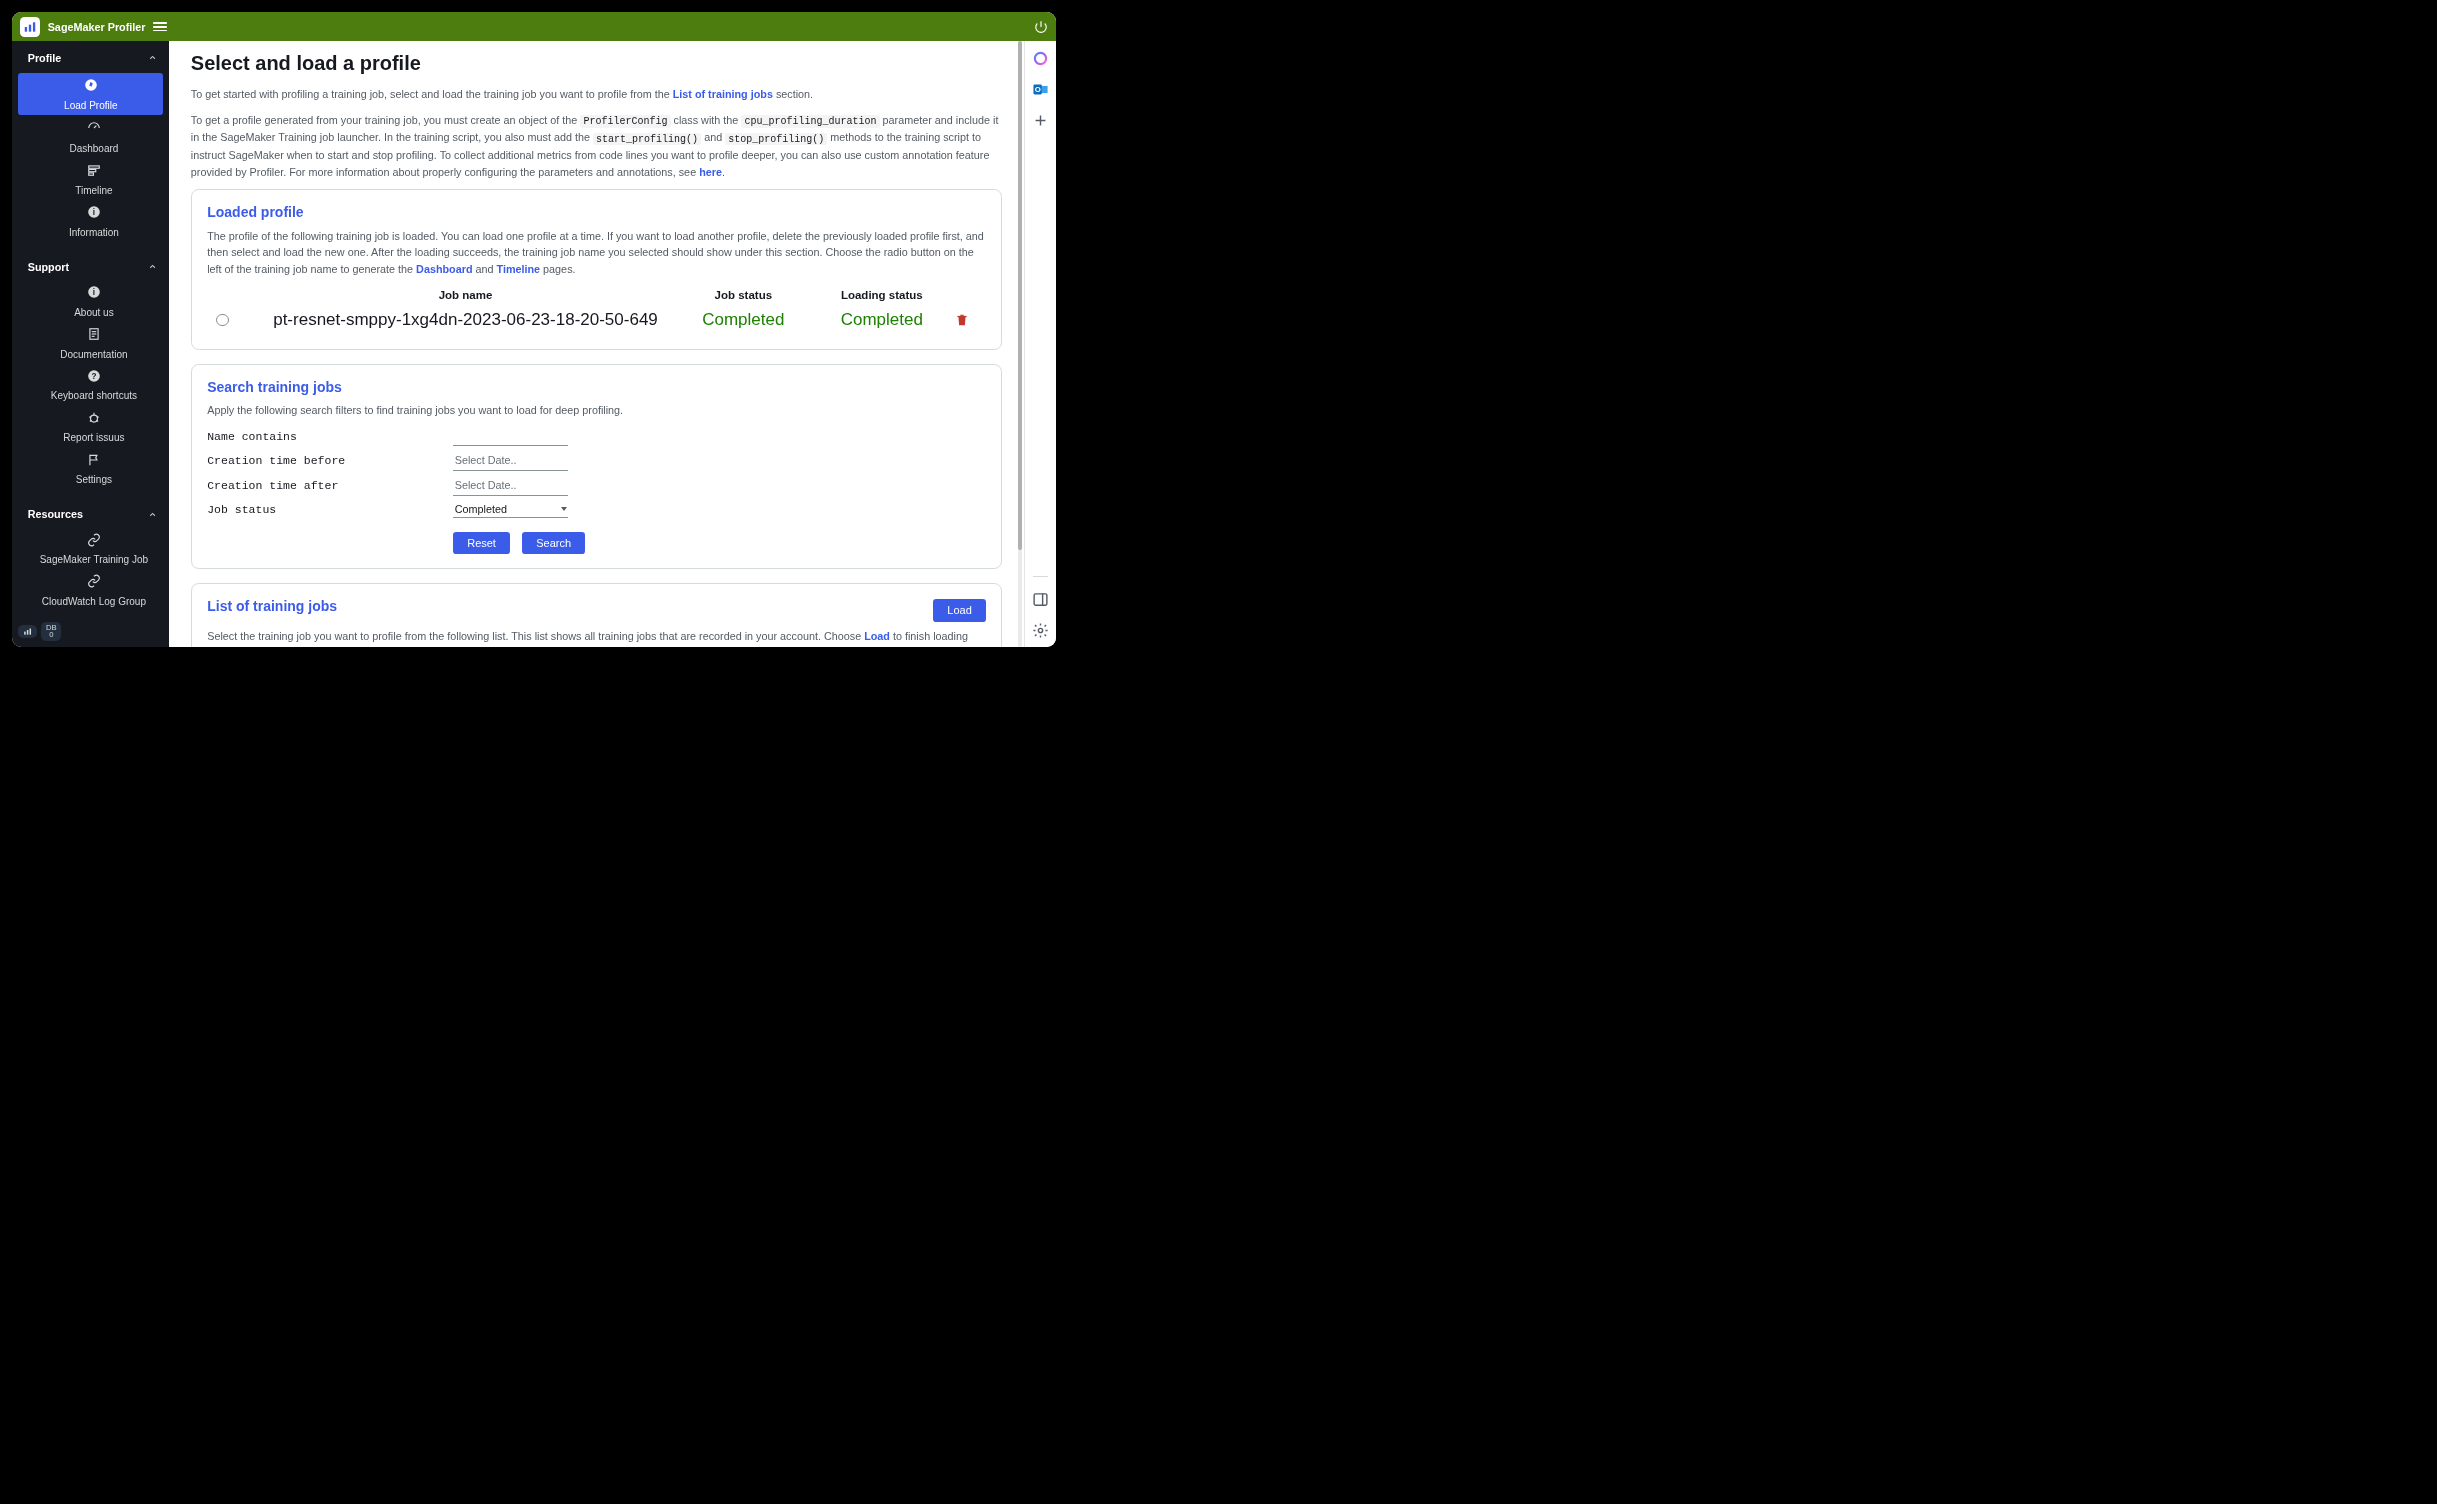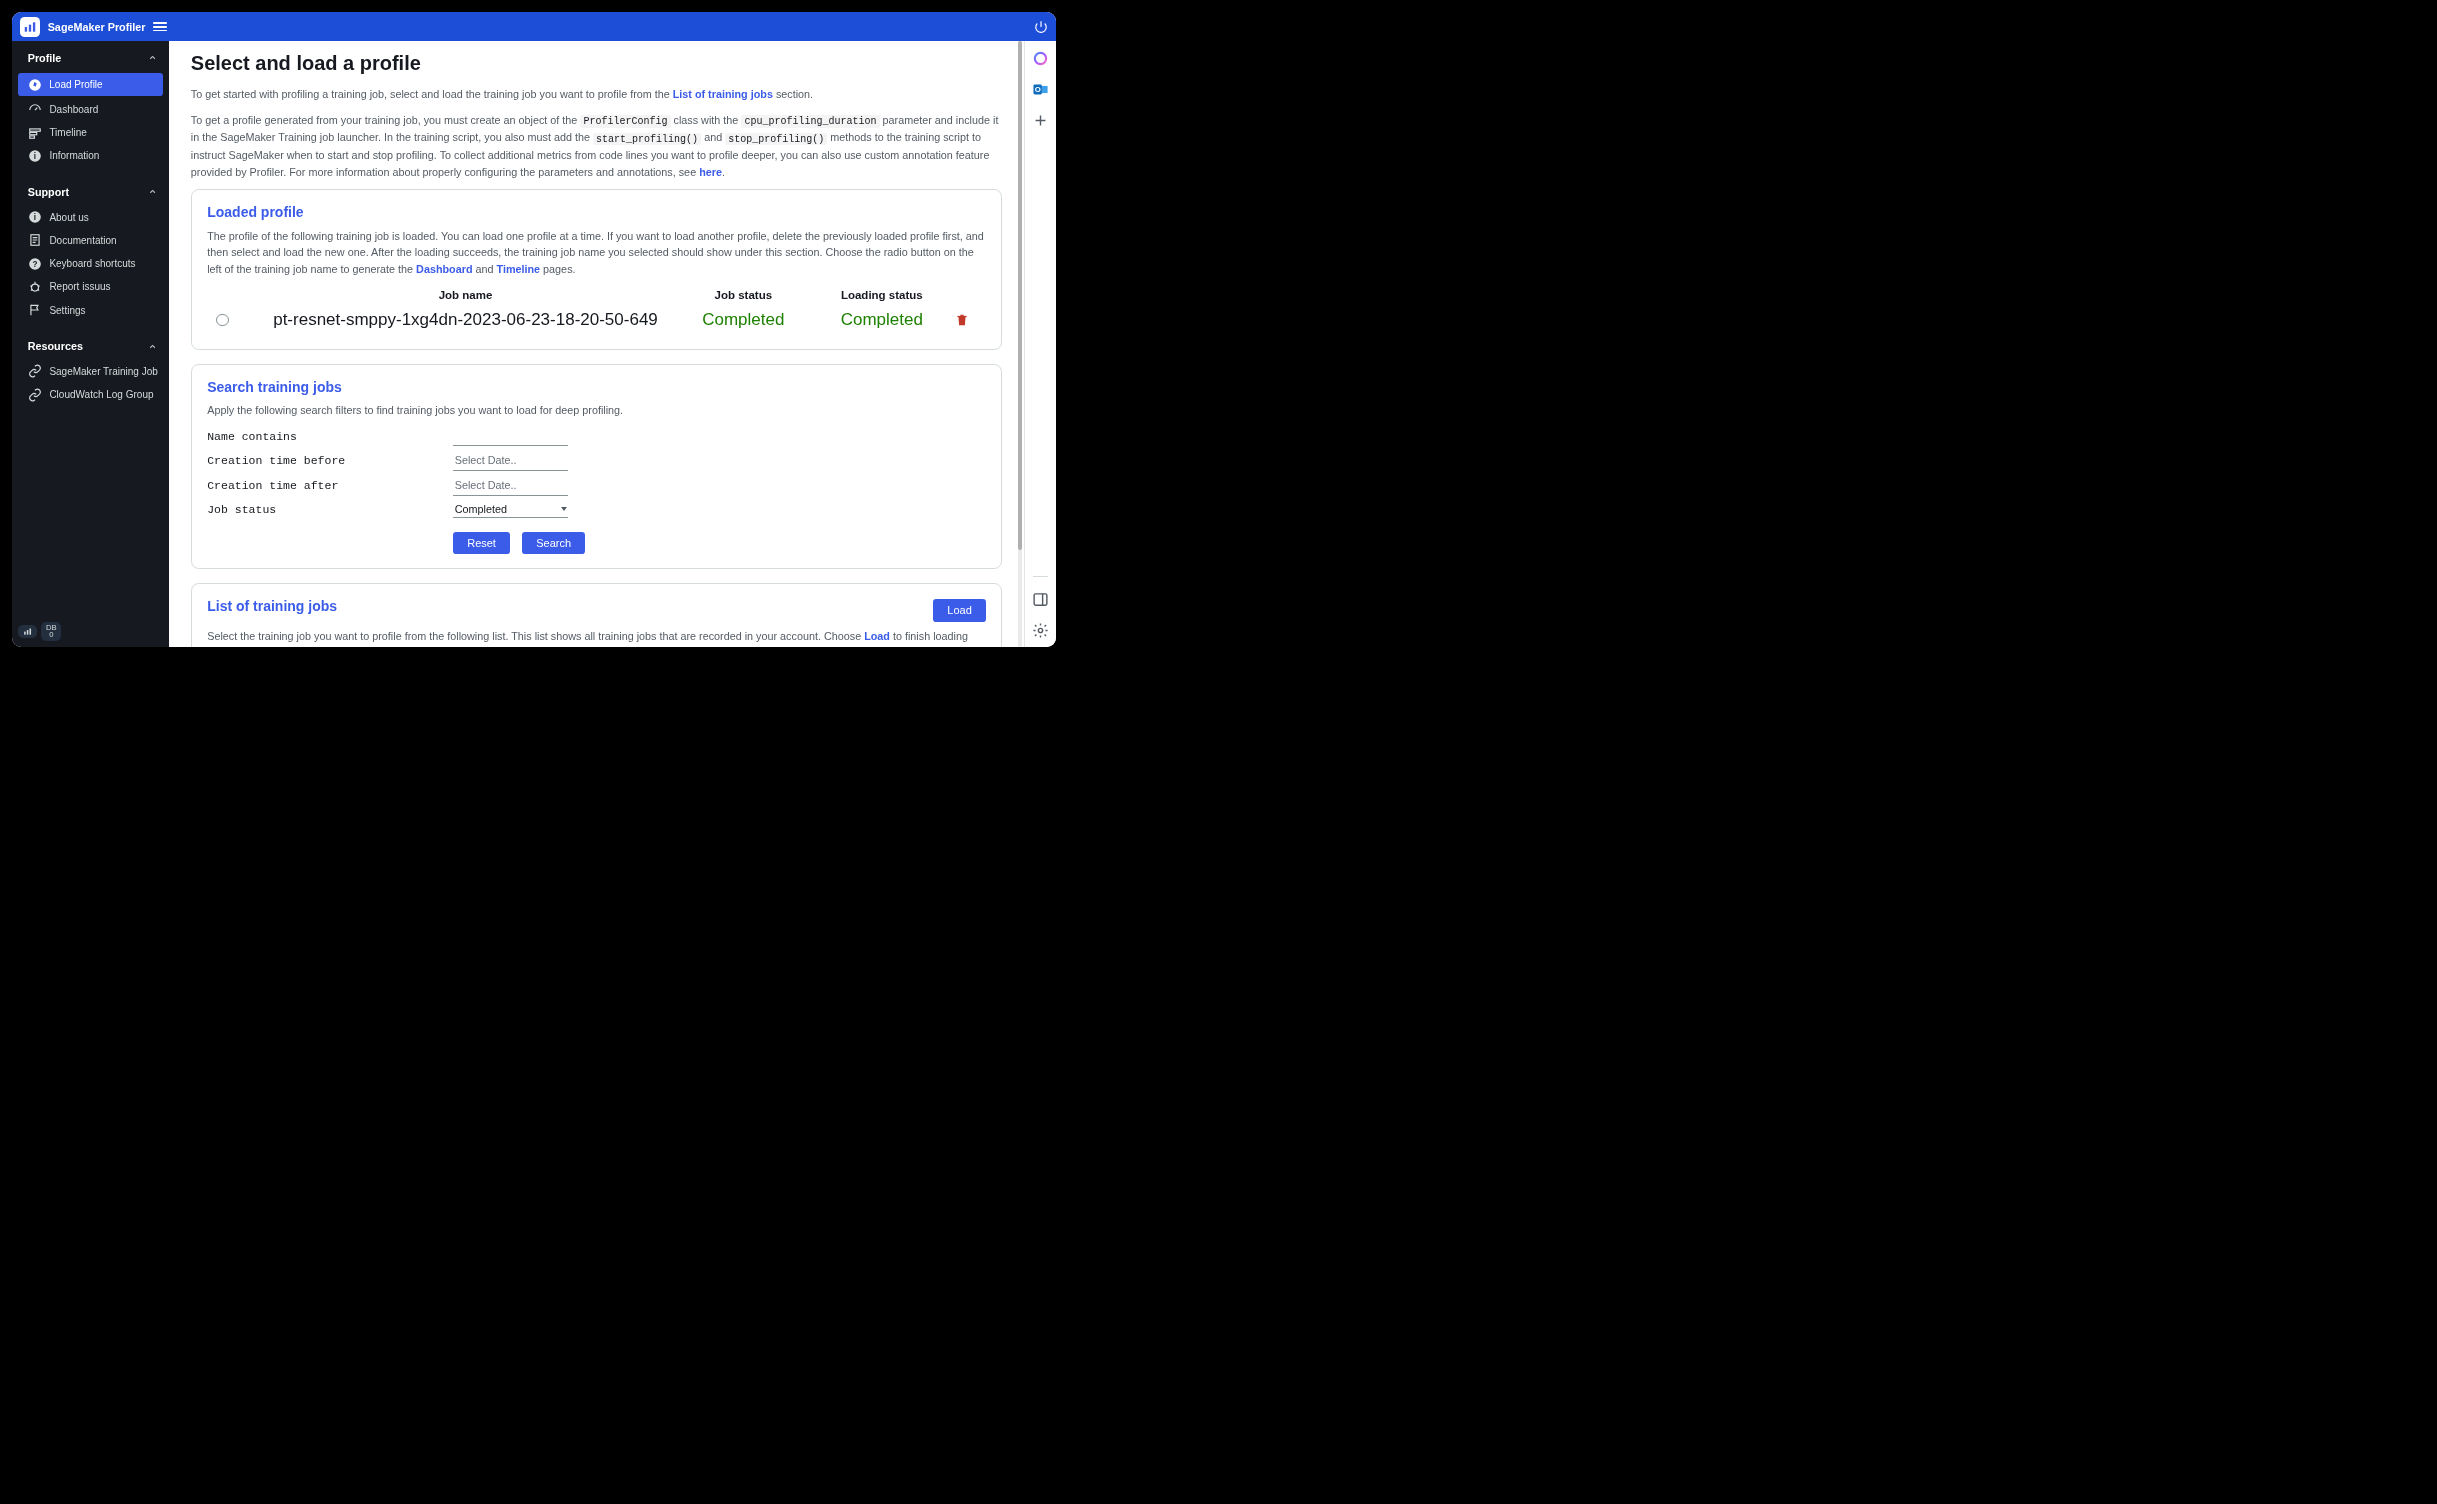--- a/index.html
+++ b/index.html
@@ -1,30 +1,30 @@
 <!DOCTYPE html>
 <html style="font-size:12.3px"><head>
 <meta charset="utf-8">
 <style>
 * { margin: 0; padding: 0; box-sizing: border-box; font-family: "Amazon Ember", "Helvetica Neue", Arial, sans-serif; }
 body { background: #000; width: 1068px; height: 659px; overflow: hidden; position: relative; }
 .window { position: absolute; left: 12.3px; top: 12.3px; right: 12.3px; bottom: 12.3px; background: #fff; border-radius: 9.2px; overflow: hidden; display: flex; flex-direction: column; }
-.topbar { height: 29px; background: #1d4ed8; display: flex; align-items: center; color: #fff; padding: 0 7.7px; gap: 7.7px; flex-shrink: 0; }
+.topbar { height: 29px; background: #4d7c0f; display: flex; align-items: center; color: #fff; padding: 0 7.7px; gap: 7.7px; flex-shrink: 0; }
 .logo { width: 20px; height: 20px; background: #fff; border-radius: 4.6px; display: flex; align-items: center; justify-content: center; }
 .logo svg { width: 14px; height: 14px; }
 .app-title { font-size: 10.8px; font-weight: 600; }
 .menu-icon { width: 14px; height: 14px; display: flex; flex-direction: column; justify-content: space-around; cursor: pointer; padding: 1.5px 0; }
 .menu-icon span { height: 1.5px; background: #fff; border-radius: 0.8px; }
 .topbar-spacer { flex: 1; }
 .power-icon { width: 14px; height: 14px; cursor: pointer; }
 .body { flex: 1; display: flex; overflow: hidden; }
 .sidebar { width: 157px; background: #16191f; color: #fff; display: flex; flex-direction: column; padding-top: 3.1px; flex-shrink: 0; position: relative; }
 .group-header { display: flex; align-items: center; justify-content: space-between; padding: 7.7px 12.3px 7.7px 15.4px; font-size: 10.8px; font-weight: 600; cursor: pointer; }
 .group-header .chev { width: 9.2px; height: 9.2px; opacity: .7; }
-.nav-item { display: flex; align-items: center; gap: 7.7px; padding: 4.6px 9.2px 4.6px 15.4px; font-size: 10px; cursor: pointer; color: #d5dbdb; }
+.nav-item { display: flex; align-items: center; gap: 7.7px; padding: 4.6px 9.2px 4.6px 15.4px; font-size: 10px; cursor: pointer; color: #d5dbdb; flex-direction: column; }
 .nav-item.active { background: #3b5ce9; color: #fff; border-radius: 3.1px; margin: 1.5px 6.1px; padding-left: 9.2px; }
 .nav-item .icon { width: 14px; height: 14px; display: flex; align-items: center; justify-content: center; flex-shrink: 0; }
 .sidebar-footer { position: absolute; bottom: 6.1px; left: 6.1px; display: flex; align-items: center; gap: 4.6px; }
 .sfoot-item { background: #232f3e; border-radius: 5px; padding: 1.5px 4.6px; color: #d5dbdb; font-size: 7.7px; display: flex; align-items: flex-end; gap: 3.1px; }
 .sfoot-item svg { width: 9.2px; height: 9.2px; }
 .db-badge { line-height: 1; text-align: center; }
 .main { flex: 1; overflow-y: auto; padding: 10.8px 21.5px 15.4px 21.5px; color: #16191f; position: relative; }
 .main h1 { font-size: 20px; font-weight: 700; margin-bottom: 10.8px; }
 .intro { font-size: 10.8px; color: #545b64; line-height: 1.55; margin-bottom: 9.2px; }
 .intro a, .card a { color: #3b5ce9; font-weight: 600; text-decoration: none; }

